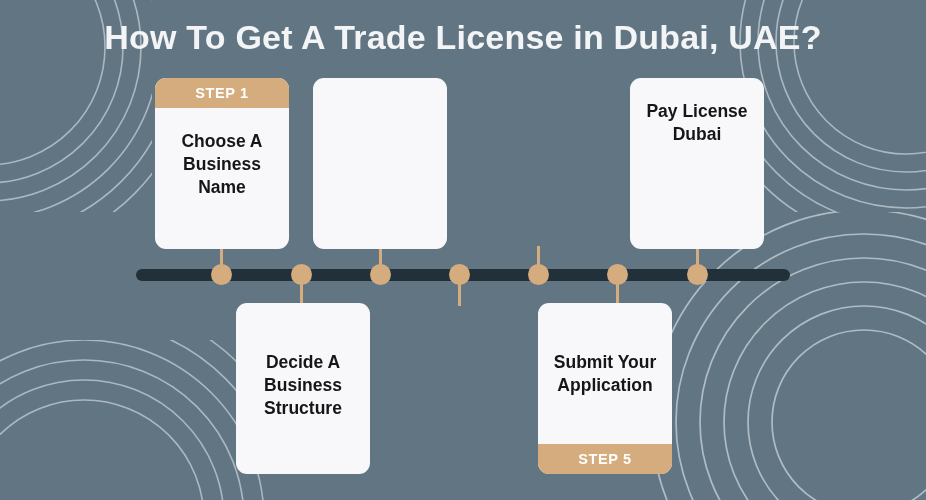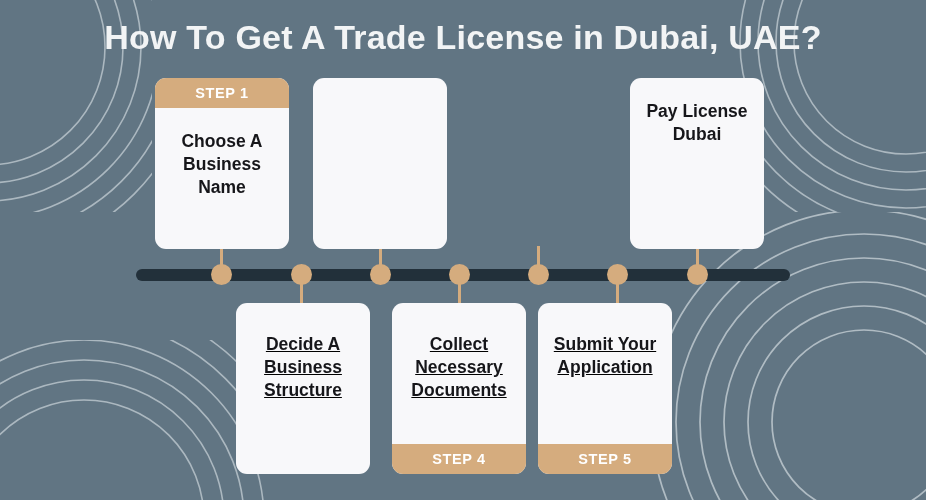--- a/index.html
+++ b/index.html
@@ -97,21 +97,21 @@
   }
   .card-body {
     flex: 1 1 auto;
     display: flex;
     align-items: center;
     justify-content: center;
     padding: 0 10px;
     box-sizing: border-box;
   }
   .card-body.anchor-top    { align-items: flex-start; padding-top: 22px; }
-  .card-body.anchor-bottom { align-items: flex-start; padding-top: 30px; text-decoration: underline; }
+  .card-body.anchor-bottom { align-items: flex-start; padding-top: 48px; }
 
   .card-text {
     color: #16161a;
     font-size: 17.5px;
     font-weight: bold;
     line-height: 1.32;
     text-align: center;
   }
 </style>
 </head>
@@ -199,26 +199,20 @@
       <div class="card-text">Pay License Dubai</div>
     </div>
   </div>
 
   <div class="card card-bottom" style="left:236px">
     <div class="card-body anchor-bottom">
       <div class="card-text">Decide A Business Structure</div>
     </div>
   </div>
 
-  <div class="card card-bottom" style="left:392px">
-    <div class="card-body anchor-bottom">
-      <div class="card-text">Collect Necessary Documents</div>
-    </div>
-    <div class="step-bar">STEP 4</div>
-  </div>
 
   <div class="card card-bottom" style="left:538px">
     <div class="card-body anchor-bottom">
       <div class="card-text">Submit Your Application</div>
     </div>
     <div class="step-bar">STEP 5</div>
   </div>
 
 </div>
 

